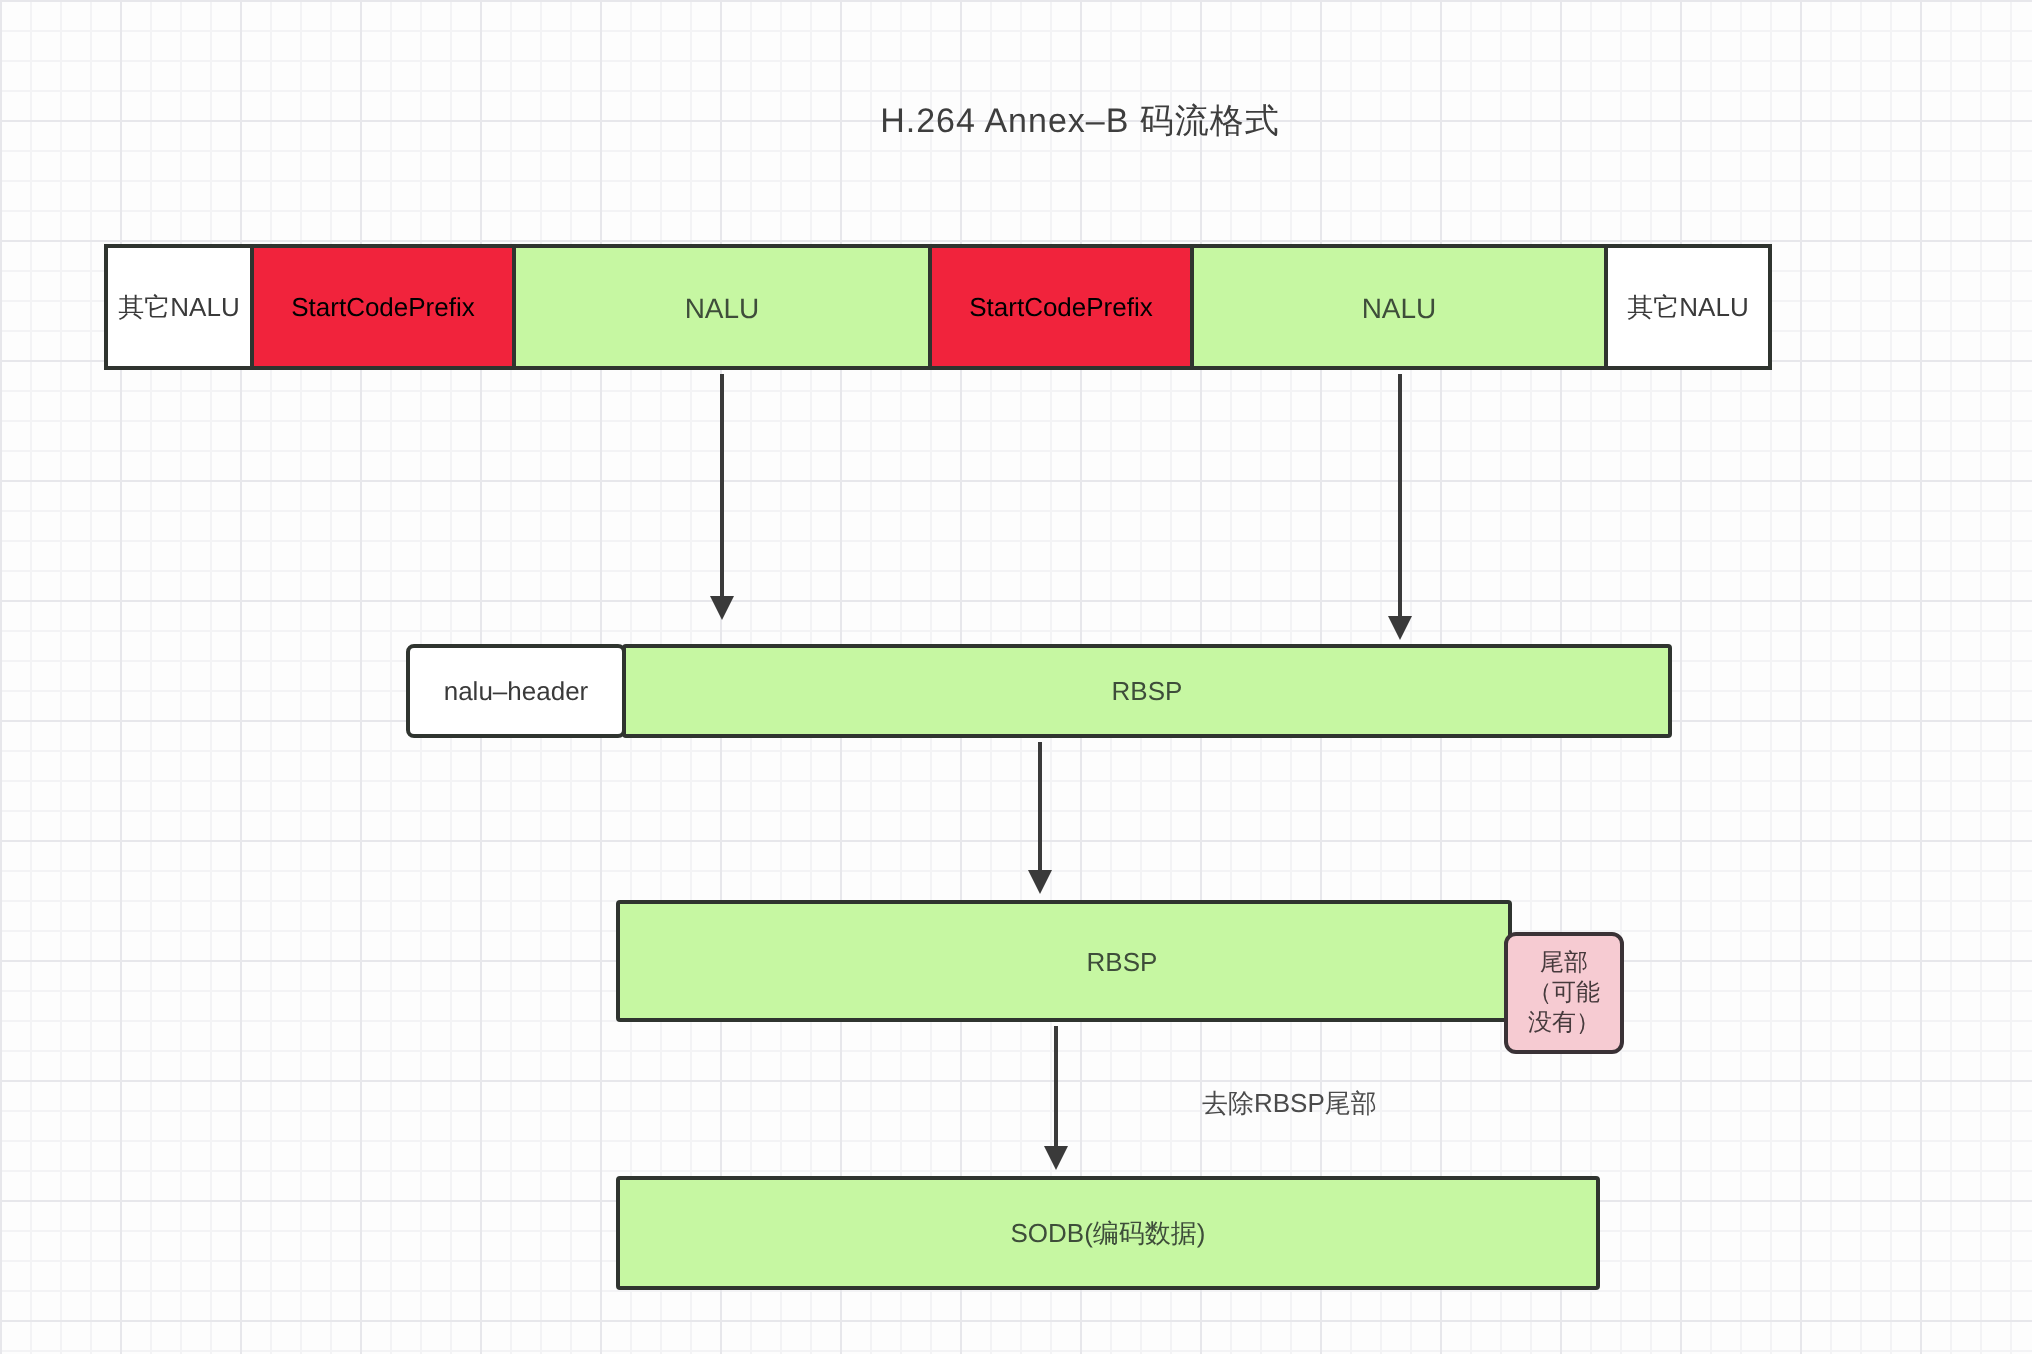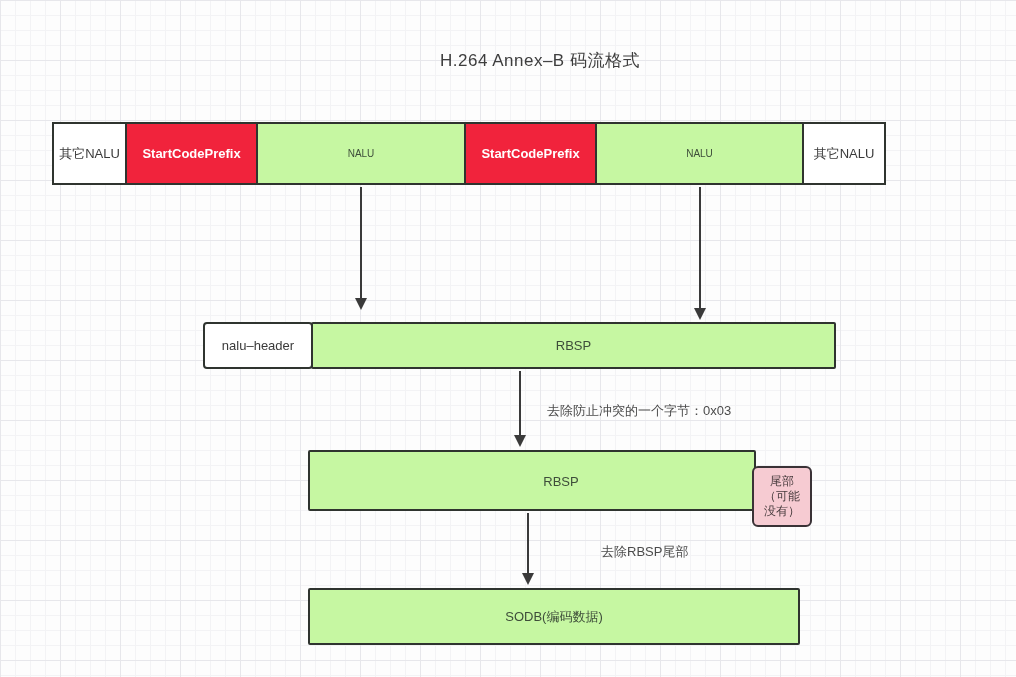--- a/index.html
+++ b/index.html
@@ -31,22 +31,22 @@
   }
   .cell{
     box-sizing:border-box;
     border:2px solid #2f342f;
     display:flex;align-items:center;justify-content:center;
     font-size:13px;
     margin-top:20px;
   }
   .cell + .cell{margin-left:-2px;}
   .cell.white{background:#ffffff;color:#3a3a3a;}
-  .cell.red{background:#f1233c;color:#ffffff;font-weight:bold;}
-  .cell.green{background:#c6f7a2;color:#3e4d3a;font-size:10px;}
+  .cell.red{background:#f1233c;color:#000000;}
+  .cell.green{background:#c6f7a2;color:#3e4d3a;font-size:14px;}
   .w0{width:75px;} .w1{width:133px;} .w2{width:210px;}
   .w3{width:133px;} .w4{width:209px;} .w5{width:84px;}
   
   .box{
     position:absolute;box-sizing:border-box;
     border:2px solid #2f342f;
     display:flex;align-items:center;justify-content:center;
     font-size:13px;color:#3e4d3a;
   }
   .box.green{background:#c6f7a2;border-radius:2px;}
@@ -119,21 +119,20 @@
 
   <div class="box white nalu-header">
     <span>nalu–header</span>
   </div>
   <div class="box green ebsp">
     <span>RBSP</span>
   </div>
 
   <div class="arrow-line a3-line"></div>
   <div class="arrow-head a3-head"></div>
-  <div class="note note1">去除防止冲突的一个字节：0x03</div>
 
   <div class="rbsp-row">
     <div class="rbsp-green"></div>
     <div class="tail-box">
       <span>尾部</span>
       <span>（可能</span>
       <span>没有）</span>
     </div>
     <div class="rbsp-label">RBSP</div>
   </div>

